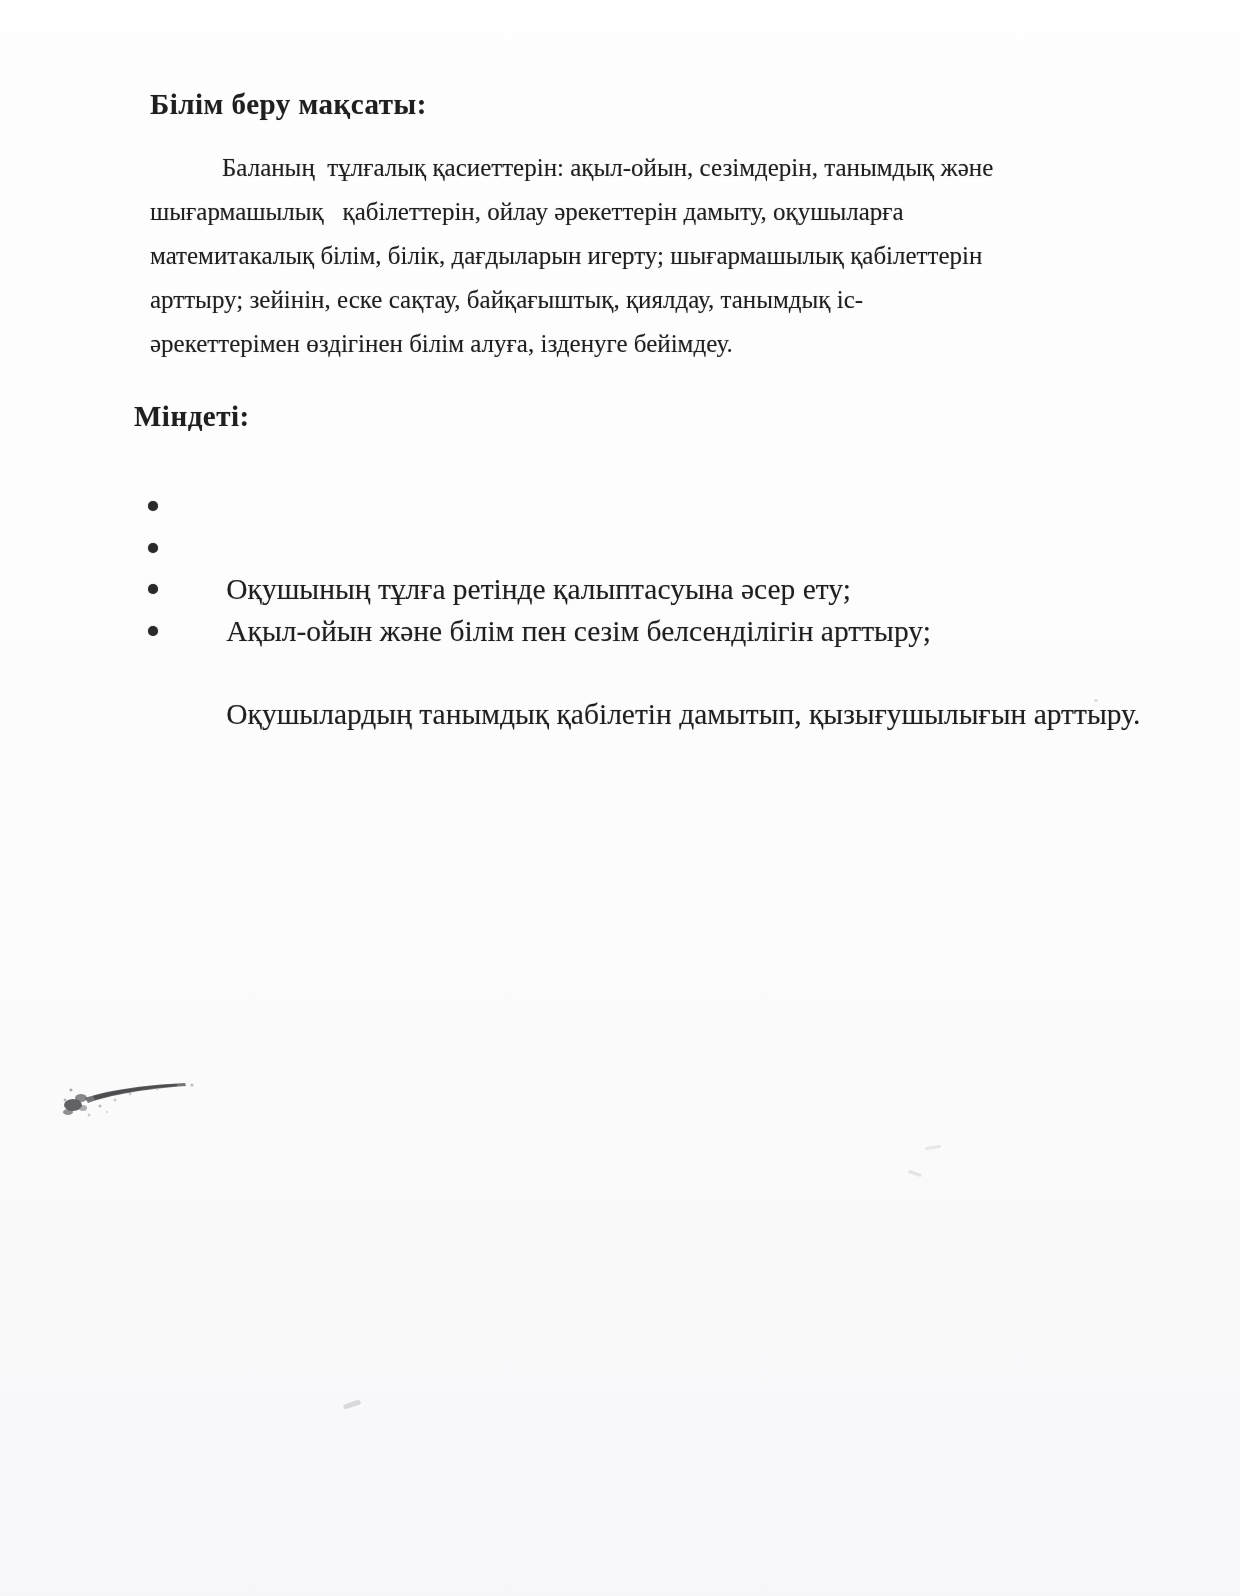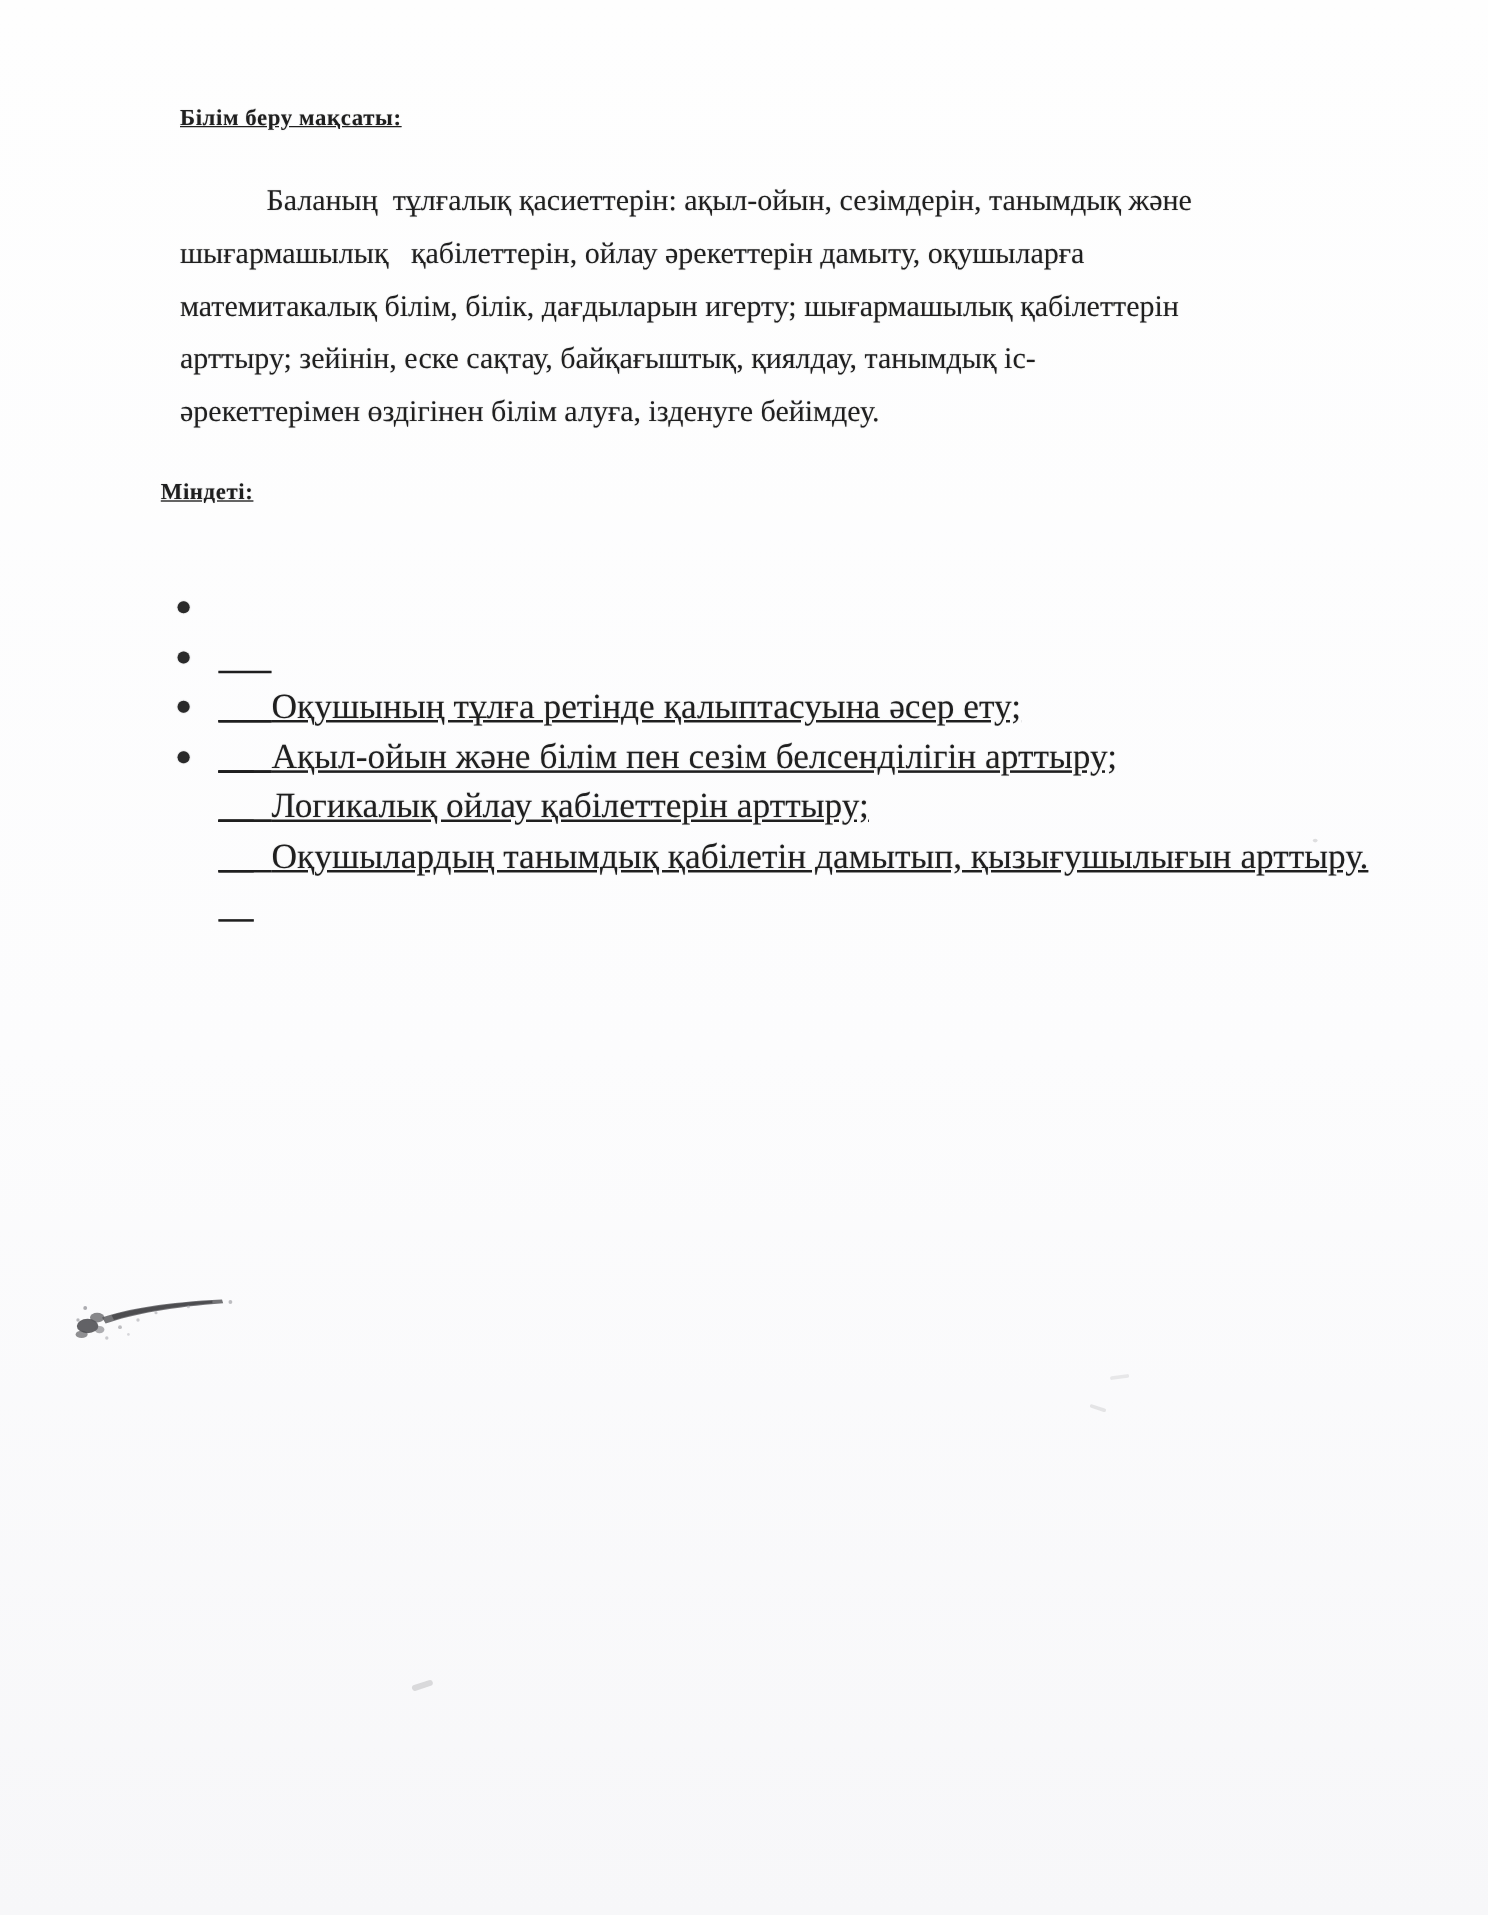--- a/index.html
+++ b/index.html
@@ -18,24 +18,23 @@
     color: #1f1f1f;
   }
   .ink {
     color: #1f1f1f;
     text-shadow: 0 0 1px rgba(40,40,40,0.35);
   }
   .heading {
     position: absolute;
     left: 150px;
     font-weight: bold;
-    font-size: 19px;
+    font-size: 29px;
     letter-spacing: 0.5px;
     white-space: pre;
-    text-decoration: underline;
   }
   .heading-goal { top: 88px; }
   .heading-tasks { top: 400px; left: 134px; }
   .paragraph {
     position: absolute;
     left: 150px;
     top: 146px;
     width: 1000px;
     font-size: 25px;
     line-height: 44px;
@@ -55,21 +54,20 @@
     margin: 0;
     padding: 0;
     font-size: 29.5px;
   }
   .bullet-item {
     position: relative;
     height: 41.5px;
     line-height: 41.5px;
     padding-left: 36px;
     white-space: pre;
-    text-decoration: underline;
   }
   .bullet-dot {
     position: absolute;
     left: 2px;
     top: 15px;
     width: 10px;
     height: 10px;
     border-radius: 50%;
     background: #2a2a2a;
     box-shadow: 0 0 1px rgba(40,40,40,0.6);
@@ -112,21 +110,20 @@
     <li class="bullet-item">
       <span class="bullet-dot"></span>
       <span>Оқушының тұлға ретінде қалыптасуына әсер ету;</span>
     </li>
     <li class="bullet-item">
       <span class="bullet-dot"></span>
       <span>Ақыл-ойын және білім пен сезім белсенділігін арттыру;</span>
     </li>
     <li class="bullet-item">
       <span class="bullet-dot"></span>
-      <span>Логикалық ойлау қабілеттерін арттыру;</span>
     </li>
     <li class="bullet-item">
       <span class="bullet-dot"></span>
       <span>Оқушылардың танымдық қабілетін дамытып, қызығушылығын арттыру.</span>
     </li>
   </ul>
 
   <svg class="smudge" viewBox="0 0 150 60" xmlns="http://www.w3.org/2000/svg">
 
     <path d="M30 38 C 50 31, 85 25, 130 23 L 131 26 C 90 29, 55 35, 33 43 Z" fill="#47474b" opacity="0.75"></path>

